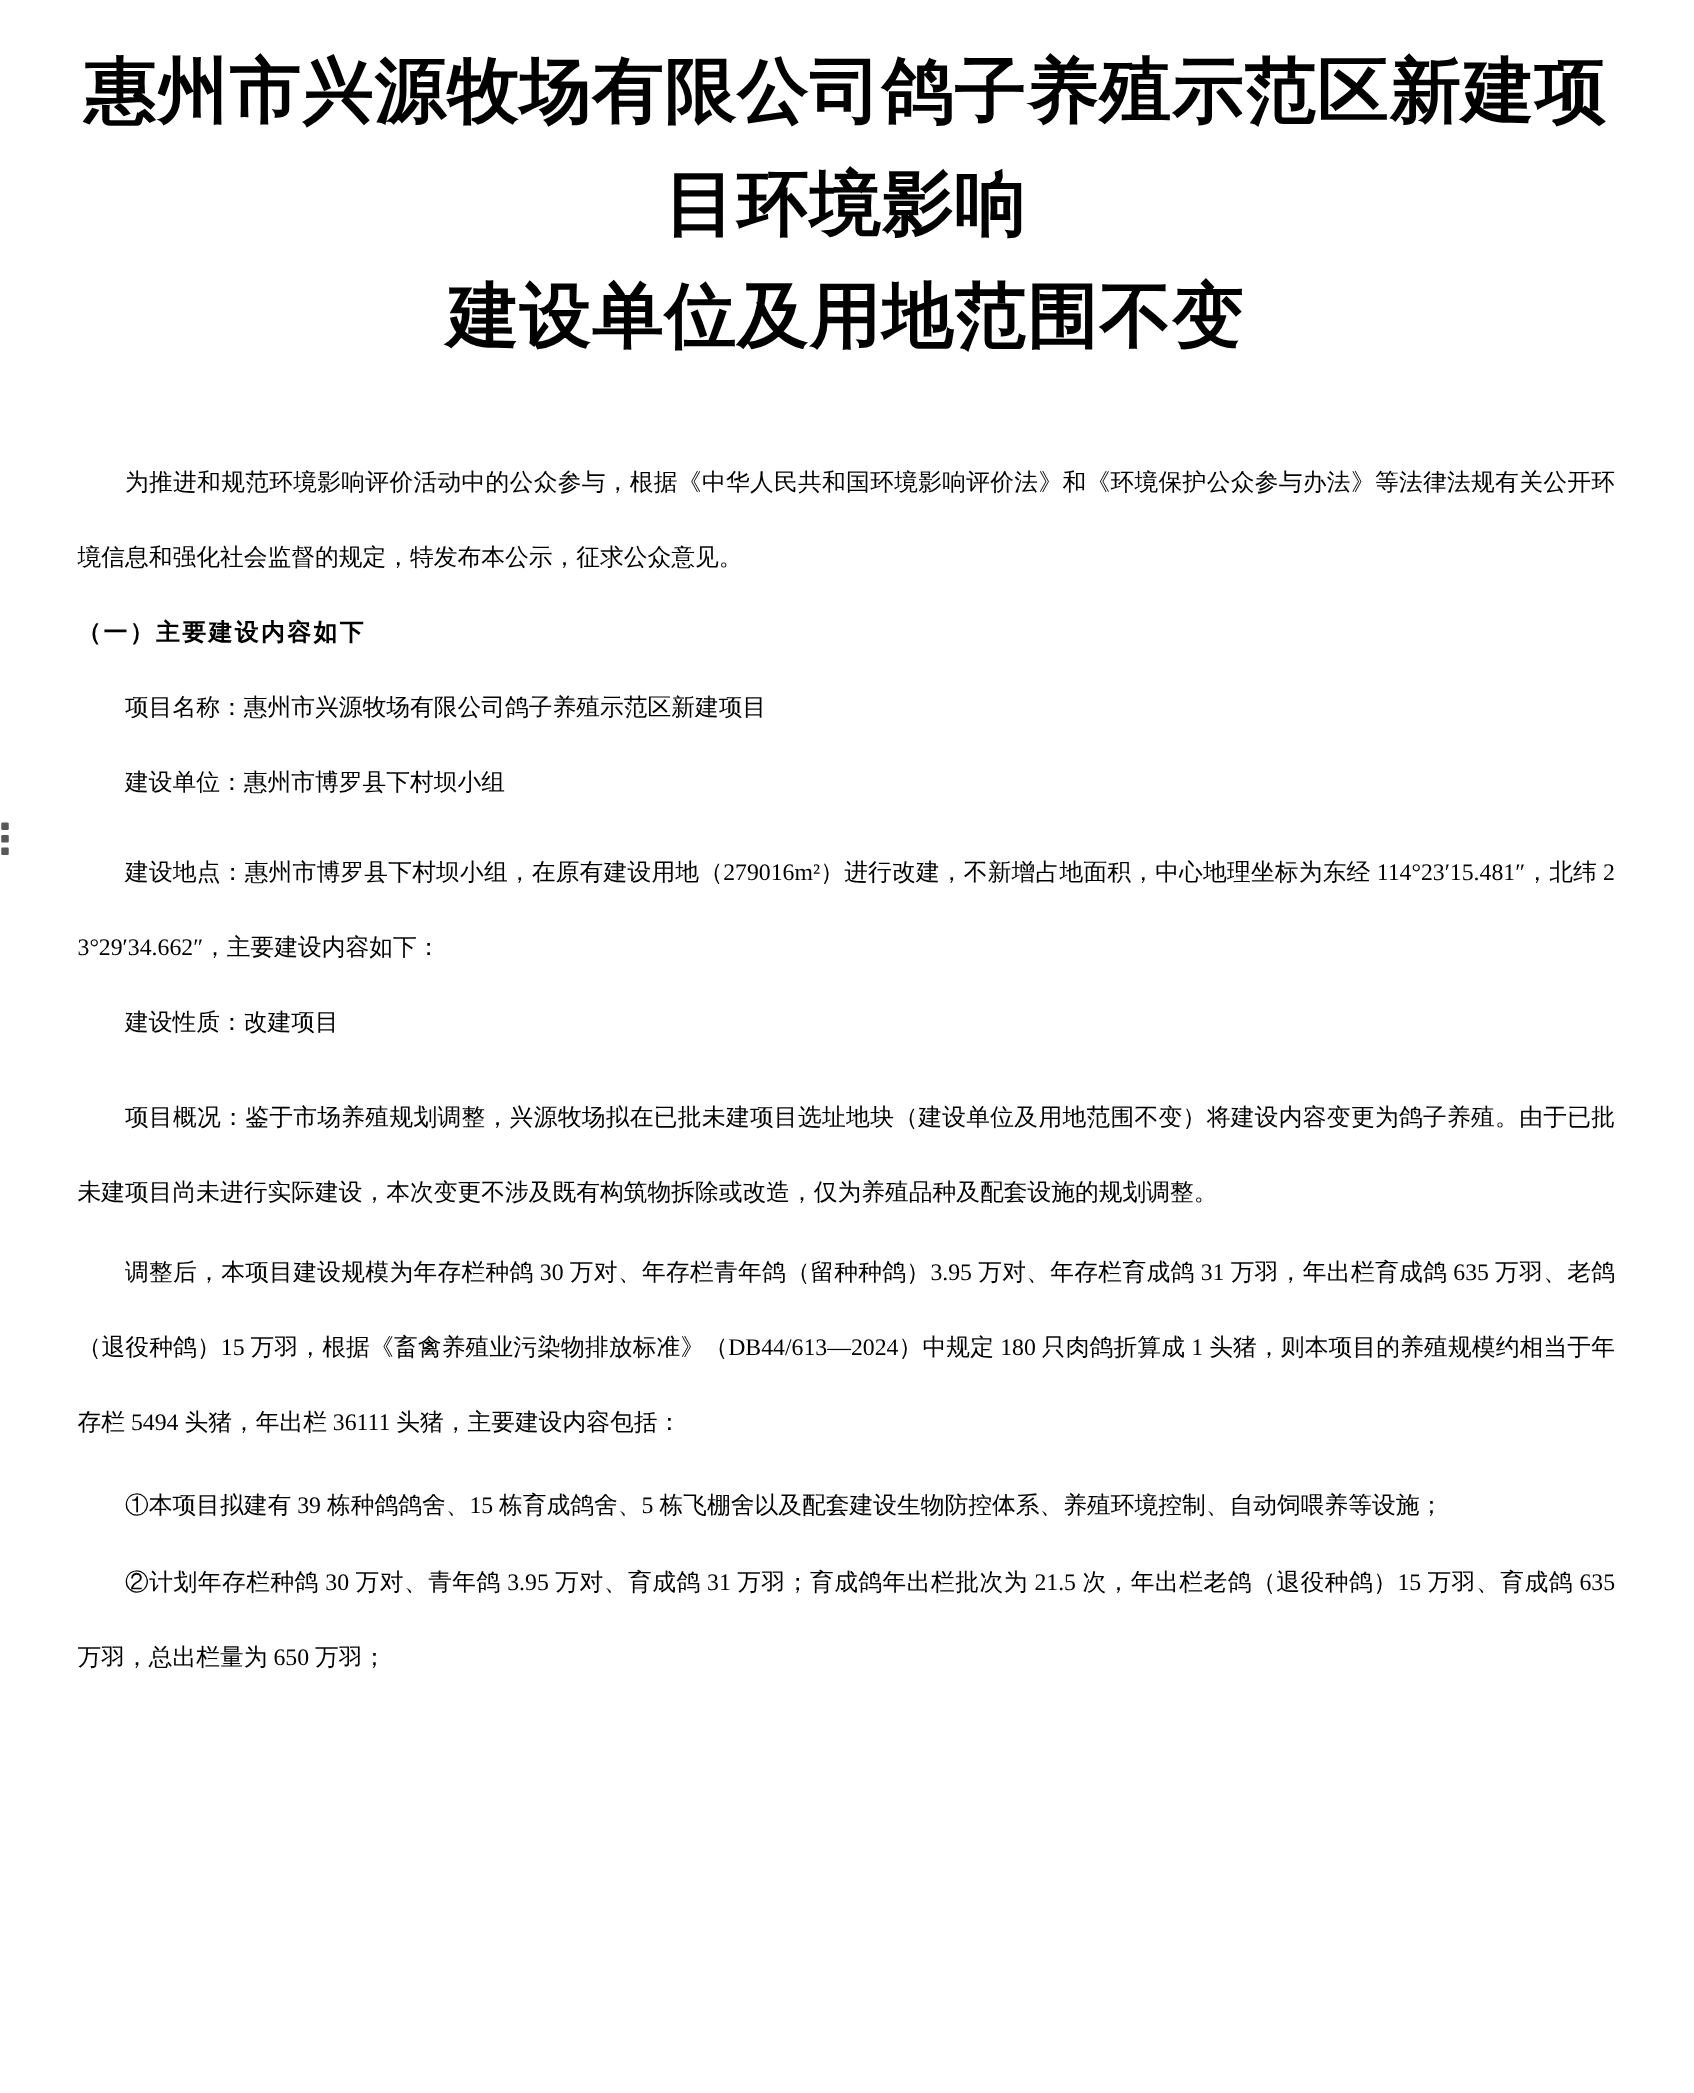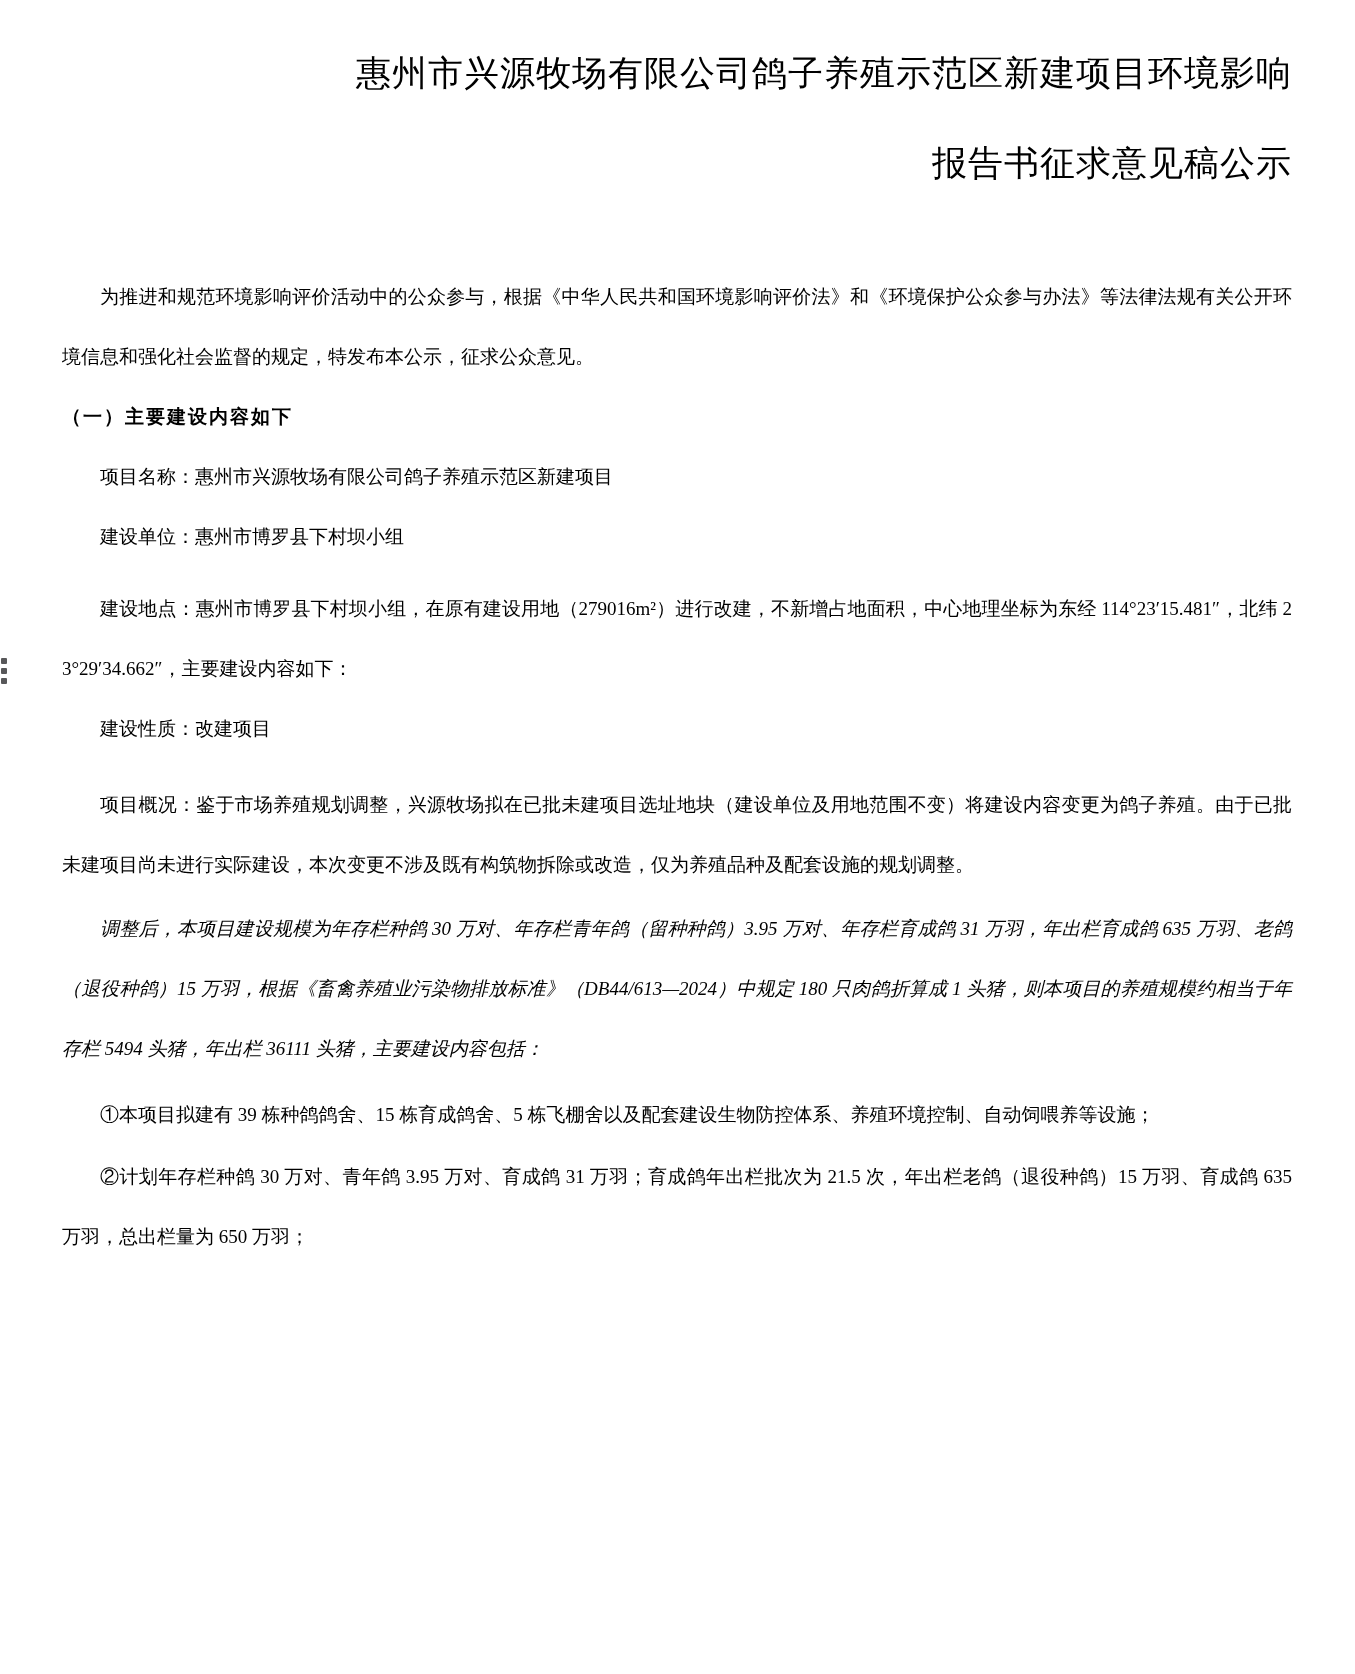--- a/index.html
+++ b/index.html
@@ -18,24 +18,24 @@
   .page {
     position: relative;
     width: 100%;
     height: 100%;
     box-sizing: border-box;
     padding: 28px 63px 0 62px;
   }
   .doc-title {
     margin: 0;
     font-family: "DejaVu Sans", "Liberation Sans", sans-serif;
-    font-weight: 400;
-    font-size: 35px;
+    font-weight: 700;
+    font-size: 57px;
     line-height: 90px;
-    text-align: right;
+    text-align: center;
     letter-spacing: 1px;
   }
   .doc-title .title-line {
     display: block;
   }
   .body-content {
     margin-top: 59px;
   }
   .body-content p {
     margin: 0;
@@ -44,21 +44,21 @@
     text-align: justify;
     text-indent: 2em;
     word-break: break-all;
   }
   .body-content p.heading {
     font-weight: 700;
     text-indent: 0;
     letter-spacing: 2px;
   }
   .mt2  { margin-top: 2px  !important; }
-  .mt4  { margin-top: 4px  !important; font-style: italic; }
+  .mt4  { margin-top: 4px  !important; }
   .mt6  { margin-top: 6px  !important; }
   .mt12 { margin-top: 12px !important; }
   .mt16 { margin-top: 16px !important; }
   .margin-dots {
     position: absolute;
     left: 1px;
     top: 658px;
     width: 6px;
     display: flex;
     flex-direction: column;
@@ -71,21 +71,21 @@
     background: #58585a;
   }
 </style>
 </head>
 <body>
 
 <div class="page">
 
   <h1 class="doc-title">
     <span class="title-line">惠州市兴源牧场有限公司鸽子养殖示范区新建项目环境影响</span>
-    <span class="title-line">报告书征求意见稿公示</span>
+    <span class="title-line">建设单位及用地范围不变</span>
   </h1>
 
   <div class="body-content">
     <p>为推进和规范环境影响评价活动中的公众参与，根据《中华人民共和国环境影响评价法》和《环境保护公众参与办法》等法律法规有关公开环境信息和强化社会监督的规定，特发布本公示，征求公众意见。</p>
     <p class="heading">（一）主要建设内容如下</p>
     <p>项目名称：惠州市兴源牧场有限公司鸽子养殖示范区新建项目</p>
     <p>建设单位：惠州市博罗县下村坝小组</p>
     <p class="mt12">建设地点：惠州市博罗县下村坝小组，在原有建设用地（279016m²）进行改建，不新增占地面积，中心地理坐标为东经 114°23′15.481″，北纬 23°29′34.662″，主要建设内容如下：</p>
     <p>建设性质：改建项目</p>
     <p class="mt16">项目概况：鉴于市场养殖规划调整，兴源牧场拟在已批未建项目选址地块（建设单位及用地范围不变）将建设内容变更为鸽子养殖。由于已批未建项目尚未进行实际建设，本次变更不涉及既有构筑物拆除或改造，仅为养殖品种及配套设施的规划调整。</p>

